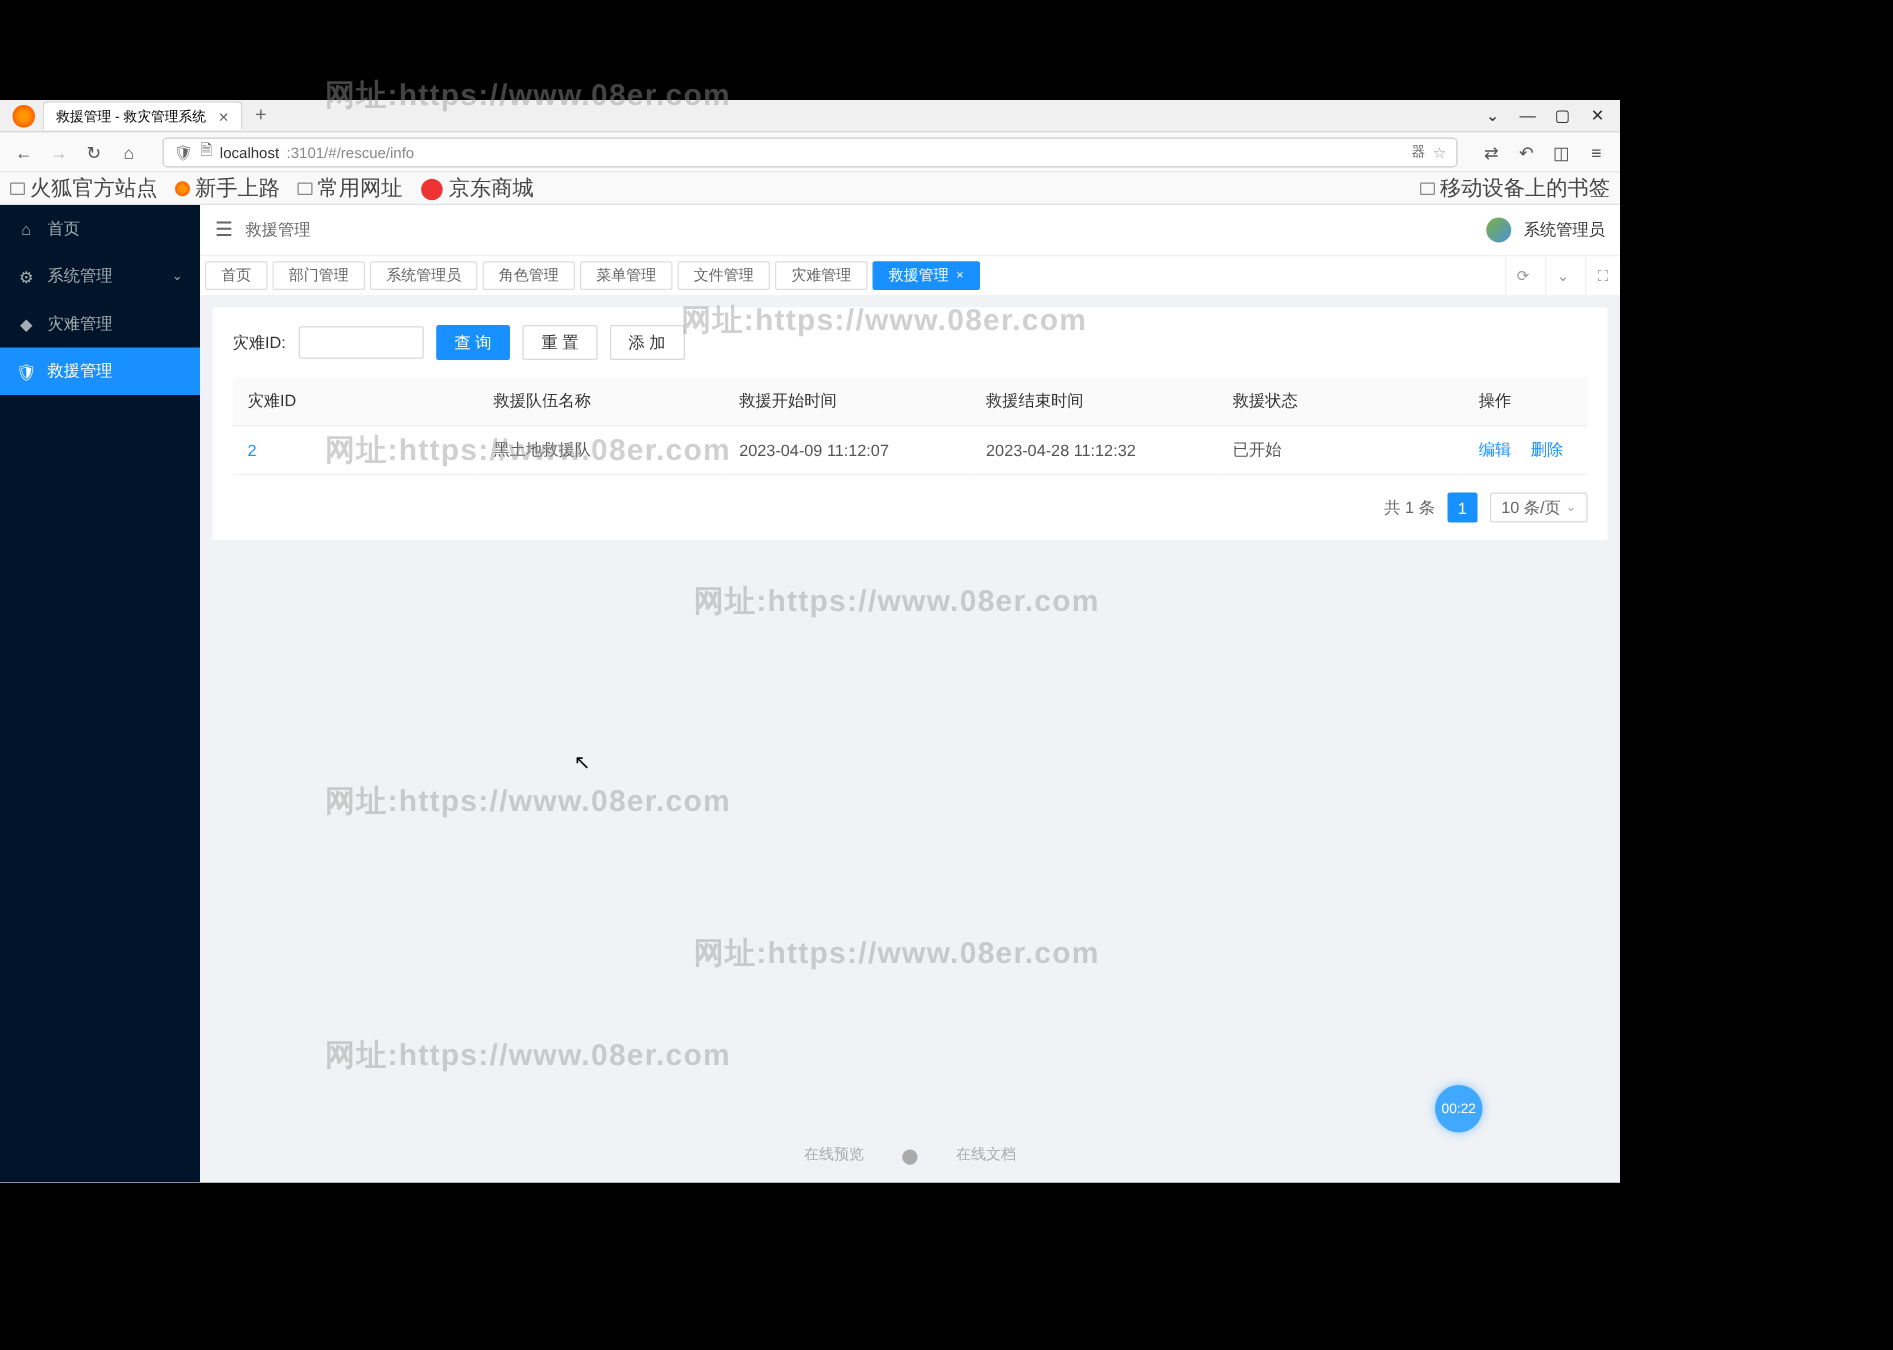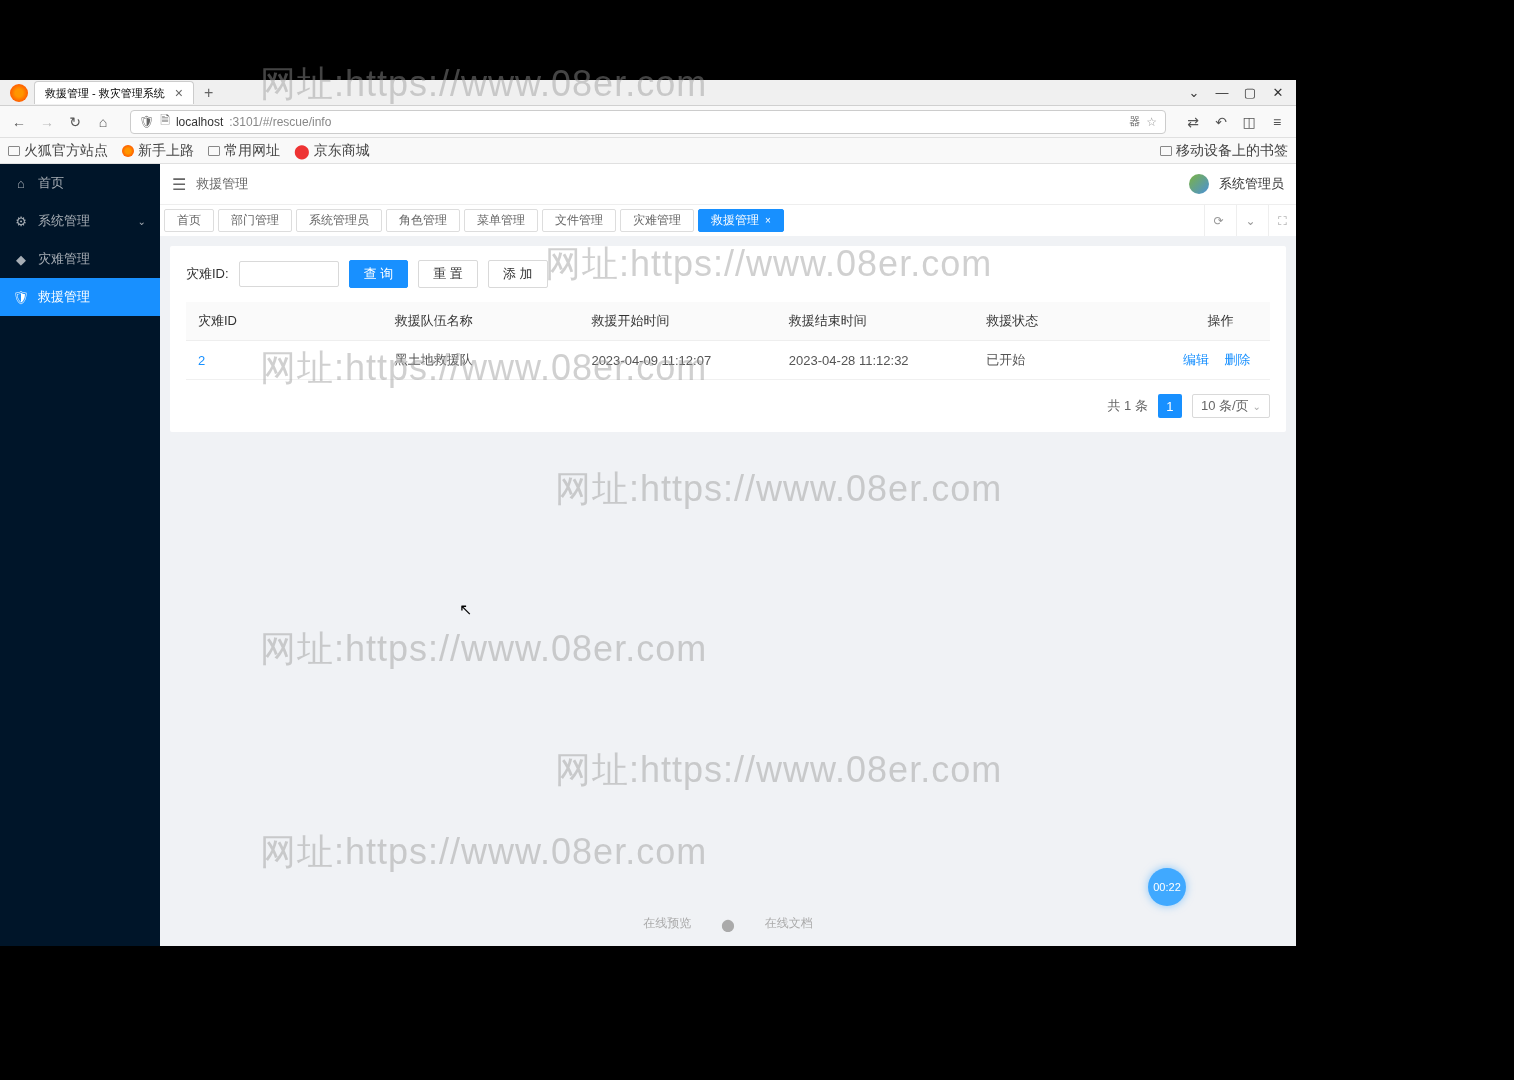--- a/index.html
+++ b/index.html
@@ -1,19 +1,19 @@
 <!DOCTYPE html>
 <html><head>
 <meta charset="utf-8">
 <style>
 * { margin: 0; padding: 0; box-sizing: border-box; font-family: -apple-system, "Microsoft YaHei", sans-serif; }
 body { background: #000; width: 1514px; height: 1080px; position: relative; overflow: hidden; }
 
 
-.watermark { position: absolute; font-size: 36px; font-weight: 400; color: rgba(150,150,150,0.45); z-index: 999; pointer-events: none; letter-spacing: 1px; }
+.watermark { position: absolute; font-size: 24px; font-weight: 700; color: rgba(150,150,150,0.45); z-index: 999; pointer-events: none; letter-spacing: 1px; }
 
 
 .browser-window { position: absolute; left: 0; top: 80px; width: 1296px; height: 866px; background: #fff; display: flex; flex-direction: column; }
 
 
 .titlebar { height: 26px; background: #f0f0f0; display: flex; align-items: center; padding: 0 4px; border-bottom: 1px solid #d0d0d0; }
 .firefox-icon { width: 18px; height: 18px; margin: 0 6px; background: radial-gradient(circle, #ff9500 30%, #ff5e00 70%); border-radius: 50%; }
 .tab { background: #fff; border: 1px solid #ccc; border-bottom: none; border-radius: 4px 4px 0 0; padding: 3px 10px; font-size: 11px; display: flex; align-items: center; gap: 6px; min-width: 160px; }
 .tab-close { color: #666; font-size: 14px; cursor: pointer; margin-left: auto; }
 .new-tab { font-size: 16px; color: #666; padding: 0 10px; cursor: pointer; }
@@ -23,21 +23,21 @@
 
 .navbar { height: 32px; background: #f9f9f9; display: flex; align-items: center; padding: 0 8px; gap: 6px; border-bottom: 1px solid #e0e0e0; }
 .nav-btn { width: 22px; height: 22px; display: flex; align-items: center; justify-content: center; color: #555; cursor: pointer; font-size: 14px; }
 .urlbar { flex: 1; height: 24px; background: #fff; border: 1px solid #ccc; border-radius: 4px; display: flex; align-items: center; padding: 0 8px; gap: 6px; font-size: 12px; color: #666; margin: 0 10px; }
 .urlbar .host { color: #333; }
 .urlbar .path { color: #888; }
 .urlbar-spacer { flex: 1; }
 .star-icon { color: #999; }
 
 
-.bookmarks-bar { height: 26px; background: #f9f9f9; display: flex; align-items: center; padding: 0 8px; gap: 14px; font-size: 14px; color: #444; border-bottom: 1px solid #e0e0e0; }
+.bookmarks-bar { height: 26px; background: #f9f9f9; display: flex; align-items: center; padding: 0 8px; gap: 14px; font-size: 17px; color: #444; border-bottom: 1px solid #e0e0e0; }
 .bookmark { display: flex; align-items: center; gap: 4px; cursor: pointer; }
 .bookmark-icon { width: 12px; height: 10px; border: 1px solid #888; border-radius: 1px; }
 .firefox-bm-icon { width: 12px; height: 12px; background: radial-gradient(circle,#ff9500 30%,#ff5e00 70%); border-radius: 50%; }
 .bookmarks-spacer { flex: 1; }
 
 
 .app { flex: 1; display: flex; background: #f0f2f5; overflow: hidden; }
 
 
 .sidebar { width: 160px; background: #001529; color: #a6adb4; display: flex; flex-direction: column; font-size: 13px; }
@@ -242,21 +242,21 @@
           </div>
 
           <table class="table">
             <thead>
               <tr>
                 <th style="width:200px;">灾难ID</th>
                 <th style="width:200px;">救援队伍名称</th>
                 <th style="width:200px;">救援开始时间</th>
                 <th style="width:200px;">救援结束时间</th>
                 <th style="width:200px;">救援状态</th>
-                <th style="width:100px;text-align:center;">操作</th>
+                <th style="width:100px;">操作</th>
               </tr>
             </thead>
             <tbody>
               <tr>
                 <td><span class="link">2</span></td>
                 <td>黑土地救援队</td>
                 <td>2023-04-09 11:12:07</td>
                 <td>2023-04-28 11:12:32</td>
                 <td>已开始</td>
                 <td>

